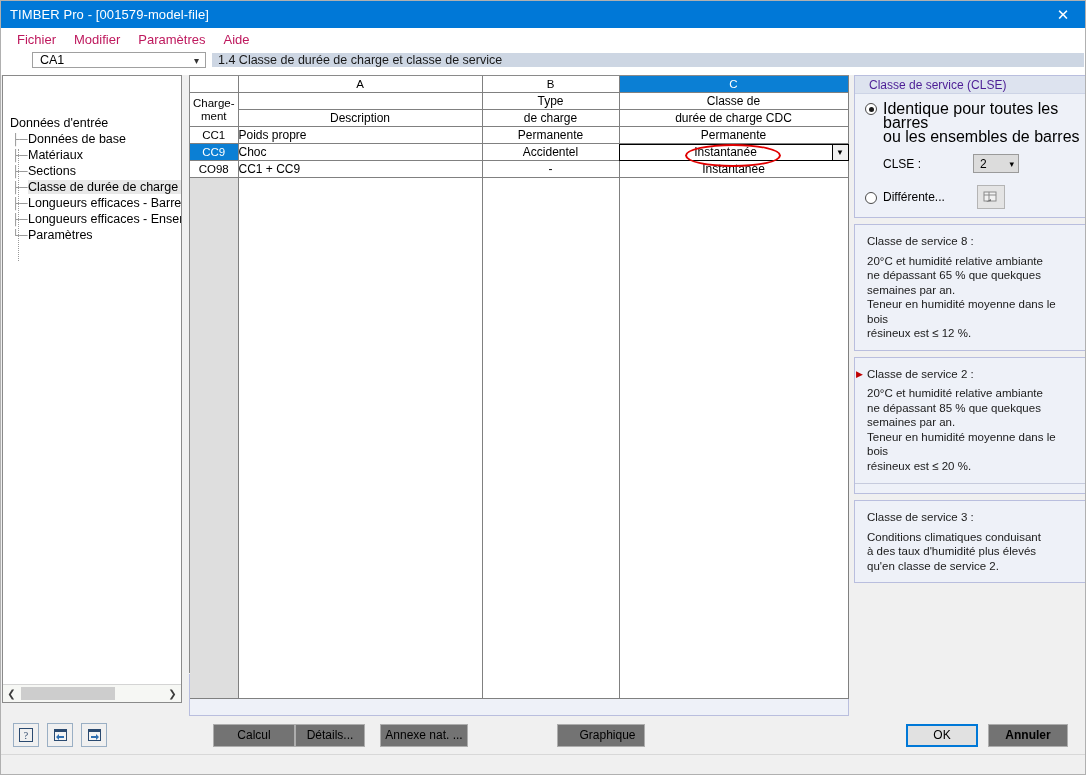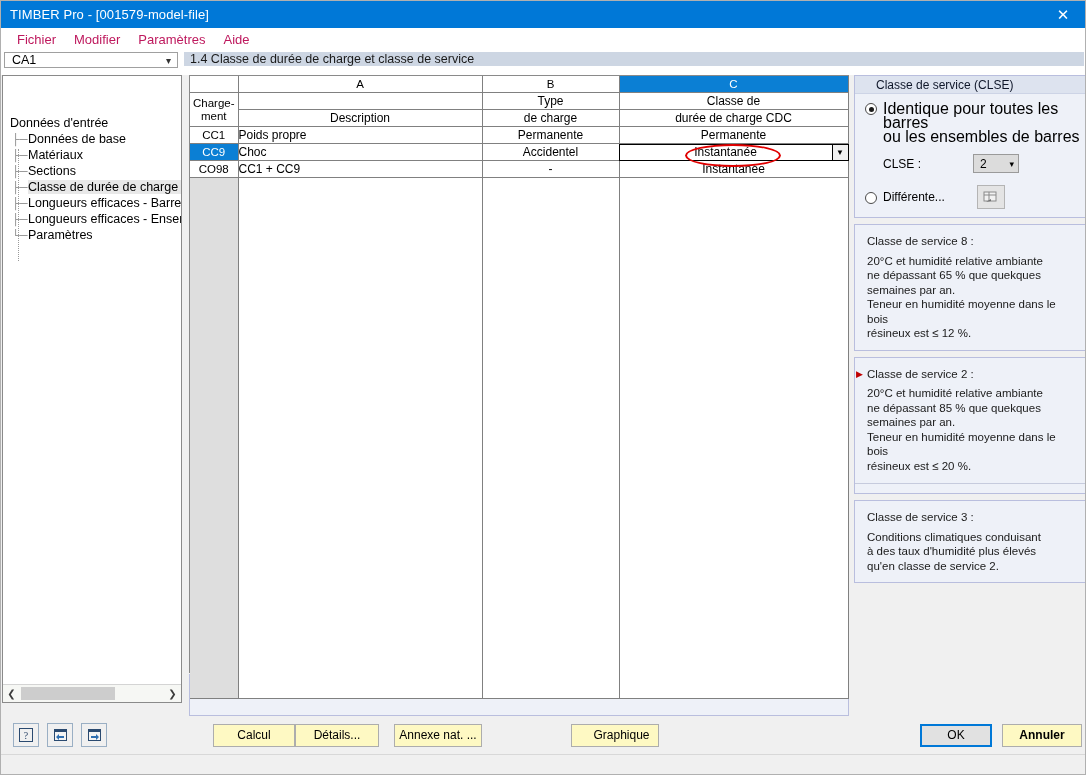--- a/index.html
+++ b/index.html
@@ -45,22 +45,23 @@
   .menubar .menu-item {
     padding: 2px 9px;
     font-size: 13px;
     color: #be185d;
   }
 
   
   .subbar {
     height: 16px;
     display: flex;
-    align-items: flex-start;
-    background: #ffffff;
+    align-items: center;
+    background: #ffffff;
+    margin-left: 28px;
   }
   .ca-combo {
     width: 174px;
     margin-left: 4px;
     border: 1px solid #a0a0a0;
     background: #ffffff;
     display: flex;
     align-items: center;
     justify-content: space-between;
     padding: 0 6px 0 7px;
@@ -295,23 +296,23 @@
     border: 1px solid #b9bede;
     background: #eef1f8;
     box-sizing: border-box;
     position: relative;
   }
   .gb-title {
     background: #dde3ef;
     height: 17px;
     display: flex;
     align-items: center;
-    padding-left: 21px;
-    font-size: 12px;
-    color: #0f172a;
+    padding-left: 14px;
+    font-size: 12px;
+    color: #4c1d95;
     border-bottom: 1px solid #cdd4e6;
   }
   .gb-body { padding: 8px 0 8px 10px; }
 
   .radio-row {
     display: flex;
     align-items: flex-start;
     font-size: 16px;
     margin-bottom: 10px;
   }
@@ -415,29 +416,29 @@
     border: 1px solid #9aafc4;
     background: #f0f0f0;
     display: flex; align-items: center; justify-content: center;
     margin-left: 8px;
     color: #1f3a5f;
   }
   .tool-btn:first-child { margin-left: 13px; }
   .btn {
     height: 23px;
     border: 1px solid #adadad;
-    background: #fef9c3;
+    background: #737373;
     display: flex;
     align-items: center;
     justify-content: center;
     font-size: 12px;
     box-sizing: border-box;
   }
   .btn-calcul   { width: 82px; margin-left: 106px; }
-  .btn-details  { width: 84px; }
+  .btn-details  { width: 70px; }
   .btn-annexe   { width: 88px; margin-left: 15px; }
   .btn-graphique{ width: 88px; margin-left: 89px; padding-left: 13px; }
   .btn-ok {
     width: 72px; margin-left: 261px;
     border: 2px solid #0078d7;
     background: #e1e1e1;
   }
   .btn-annuler { width: 80px; margin-left: 10px; font-weight: bold; }
 
   .statusbar {

